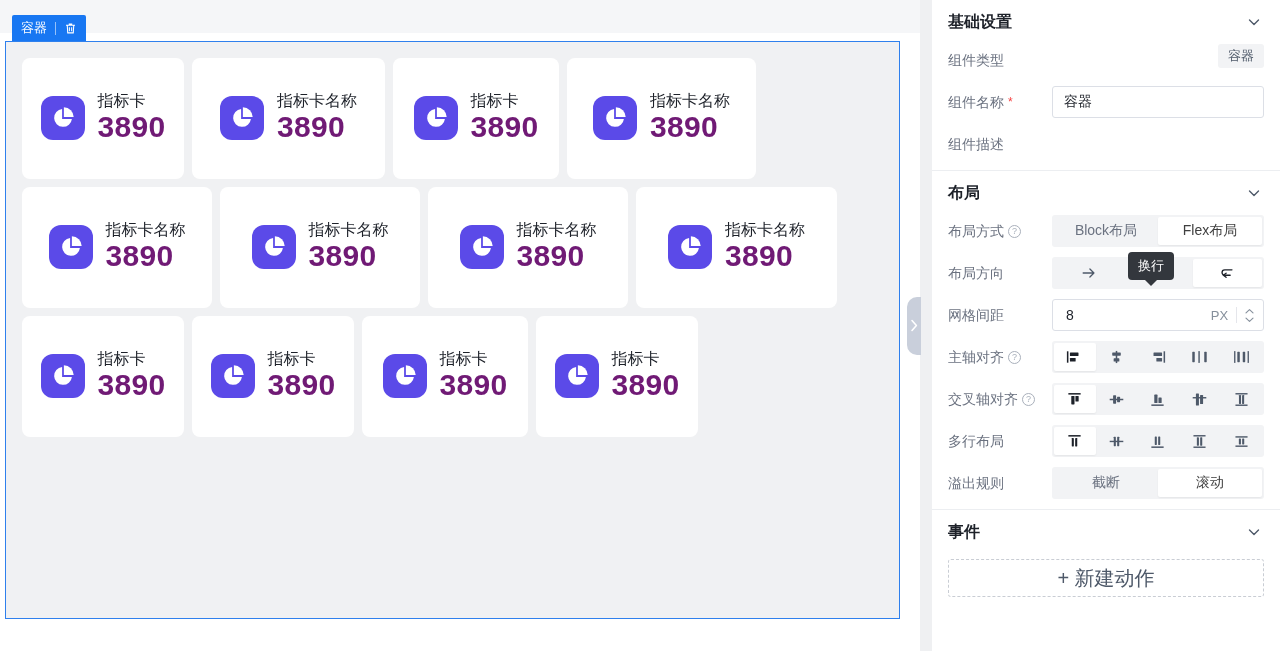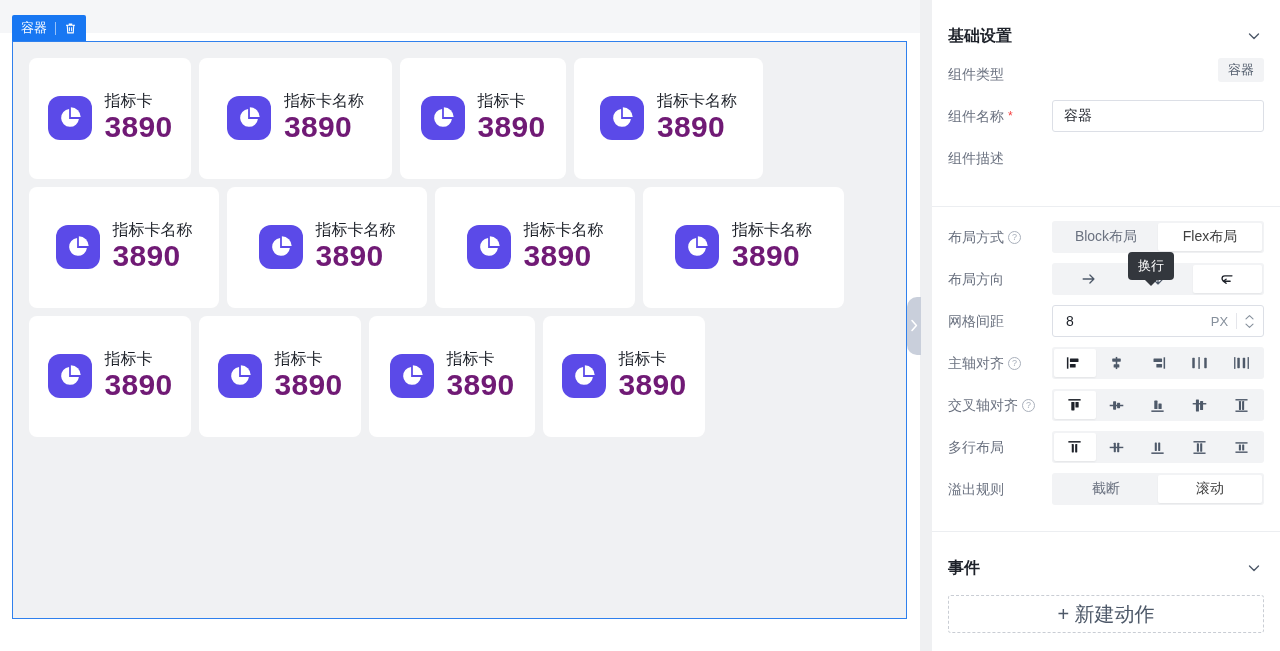--- a/index.html
+++ b/index.html
@@ -36,21 +36,21 @@
     user-select: none;
   }
   .sel-tag .divider {
     width: 1px; height: 13px; background: rgba(255,255,255,.55);
     margin: 0 8px;
   }
   .sel-tag .trash { display: flex; align-items: center; }
 
   .container-box {
     position: absolute;
-    left: 12px; top: 41px;
+    left: 5px; top: 41px;
     width: 895px; height: 578px;
     border: 1.5px solid #2f80ed;
     background: #f0f1f3;
     overflow: hidden;
   }
   .cards-wrap {
     padding: 16px 0 0 16px;
     display: flex;
     flex-wrap: wrap;
     align-content: flex-start;
@@ -99,21 +99,21 @@
     background: #eff0f2;
   }
 
   
   .panel {
     width: 348px; height: 651px; flex: 0 0 348px;
     background: #ffffff;
     position: relative;
     overflow: hidden;
   }
-  .section { padding: 14px 16px; }
+  .section { padding: 0 16px; }
   .section-head {
     display: flex; align-items: center; justify-content: space-between;
     height: 44px;
     padding-right: 2px;
   }
   .section-title { font-size: 16px; font-weight: 700; color: #1d2129; }
   .chev { color: #4e5969; display: flex; }
 
   .sec-divider { height: 1px; background: #eceef1; margin: 8px 0 0 0; }
 
@@ -471,20 +471,28 @@
       </div>
 
       <div class="frow">
         <div class="flabel">组件描述</div>
       </div>
     </div>
 
     <div class="sec-divider"></div>
 
     <div class="section" style="position:relative;">
+      <div class="section-head">
+        <div class="section-title">布局</div>
+        <div class="chev">
+          <svg width="16" height="16" viewBox="0 0 16 16" fill="none" stroke="#4e5969" stroke-width="1.4" stroke-linecap="round" stroke-linejoin="round">
+              <path d="M3.5 6 L8 10.5 L12.5 6"></path>
+            </svg>
+        </div>
+      </div>
 
       <div class="frow">
         <div class="flabel">
           <span>布局方式</span>
           <span class="qmark">?</span>
         </div>
         <div class="fctl">
           <div class="seg">
             <div class="seg-item">Block布局</div>
             <div class="seg-item active">Flex布局</div>

